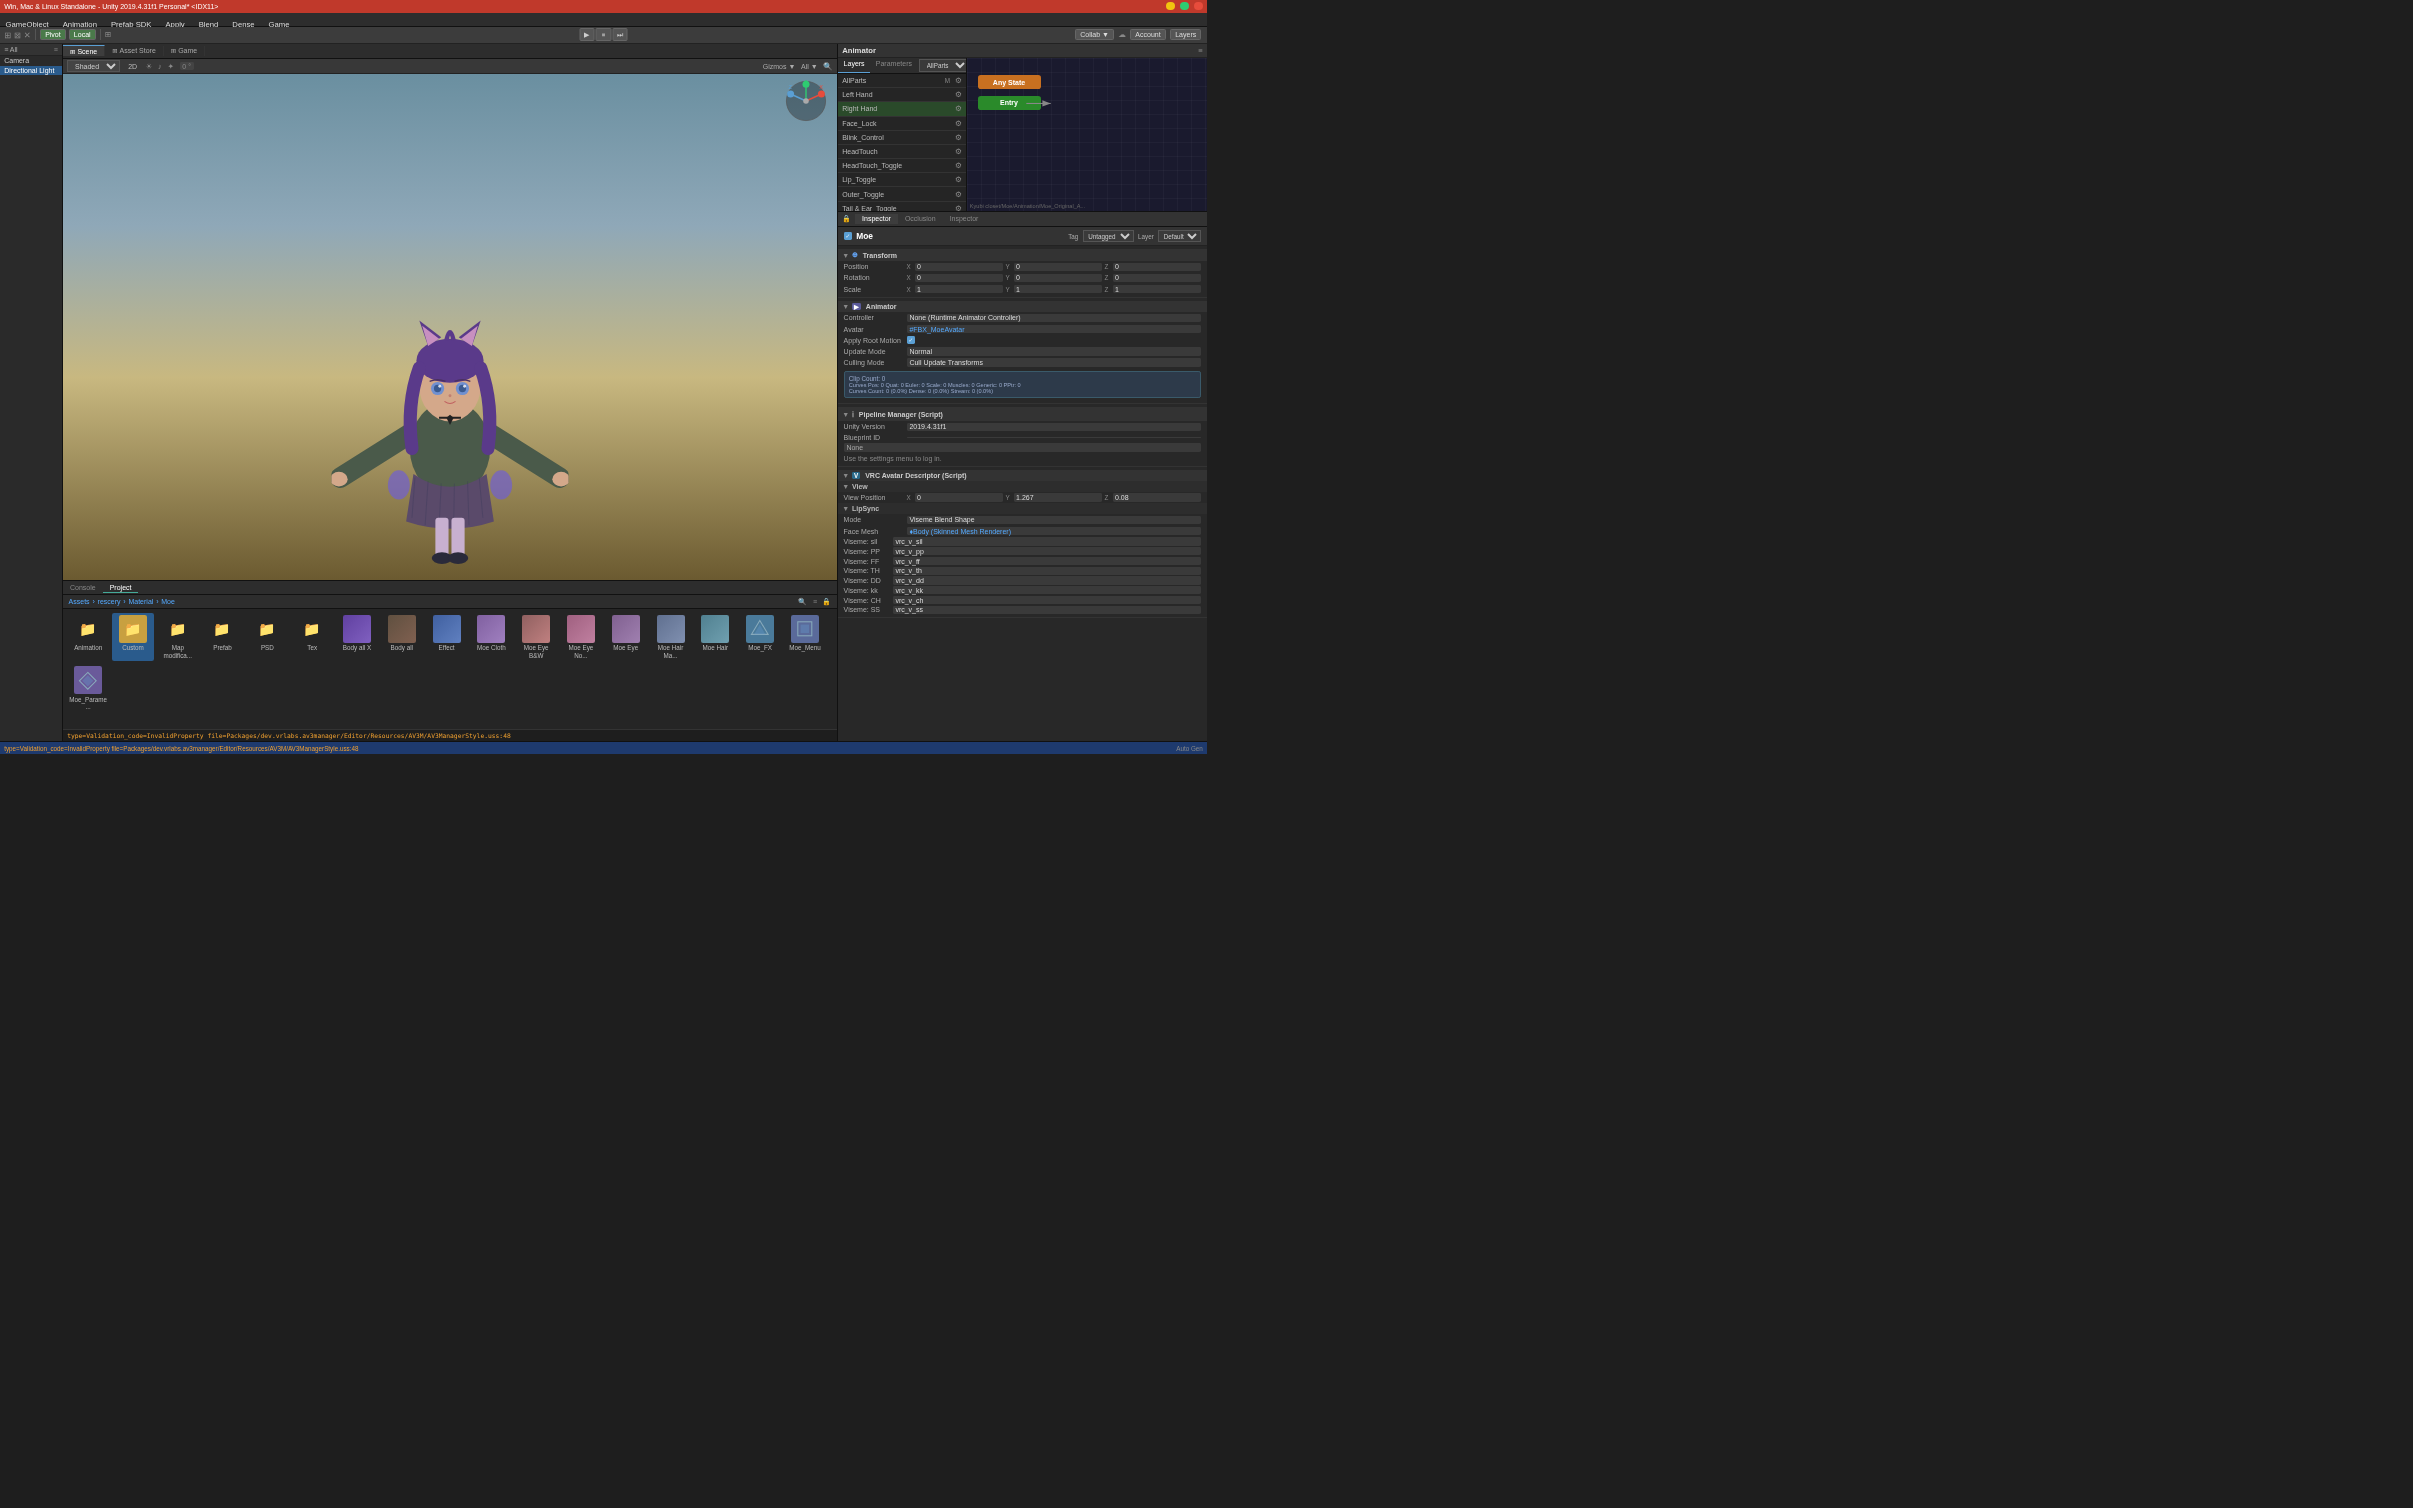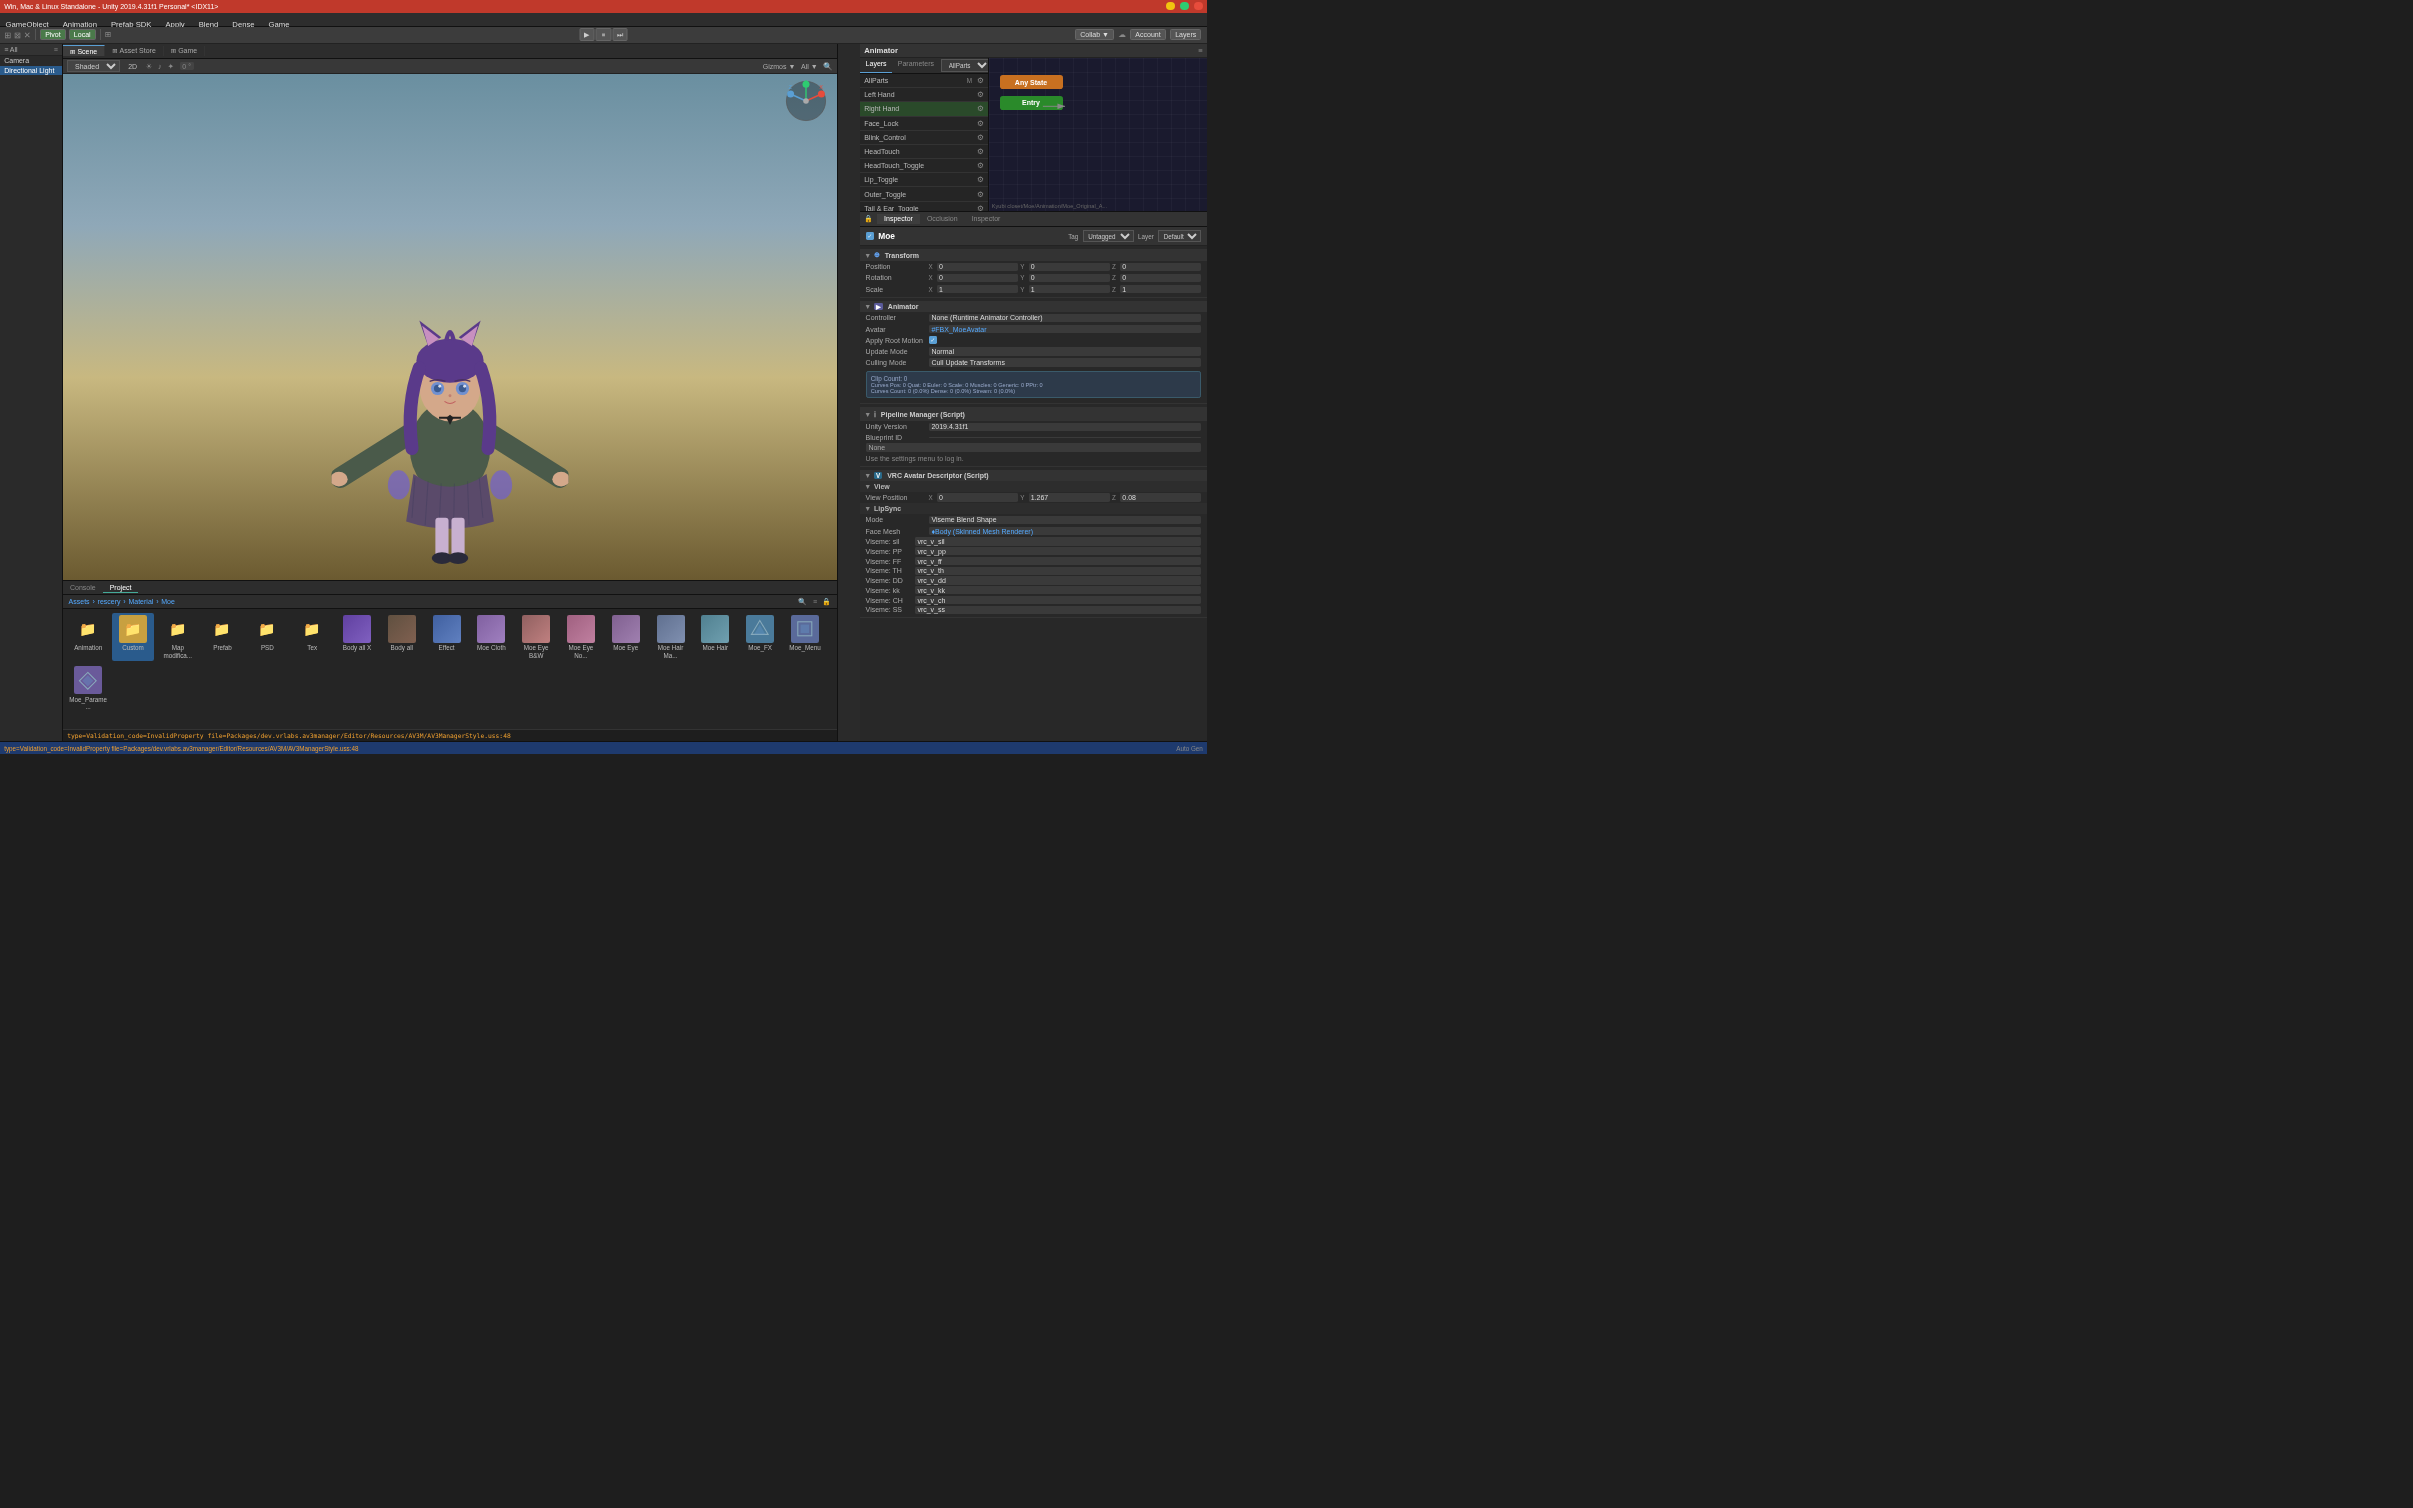--- a/index.html
+++ b/index.html
@@ -779,21 +779,21 @@
 
       <div id="console-content" style="border-top:0.7px solid #333;padding:2.1px 4.2px;background:#1e1e1e;">
         <span style="color:#f0a030;font-size:6.3px;">type=Validation_code=InvalidProperty file=Packages/dev.vrlabs.av3manager/Editor/Resources/AV3M/AV3ManagerStyle.uss:48</span>
       </div>
     </div>
 
   </div>
 
   <div id="right-panel">
 
-    <div style="display:flex;flex-direction:column;height:100%;overflow:hidden;padding-left:22px;">
+    <div style="display:flex;flex-direction:column;height:100%;overflow:hidden;">
 
       <div class="animator-panel-title">
         <span>Animator</span>
         <span style="color:#888;">≡</span>
       </div>
 
       <div style="display:flex;height:154px;flex-shrink:0;border-bottom:0.7px solid #111;">
 
         <div style="width:129px;background:#252525;border-right:0.7px solid #111;display:flex;flex-direction:column;flex-shrink:0;overflow:hidden;">
           <div style="display:flex;background:#2d2d2d;border-bottom:0.7px solid #111;">

